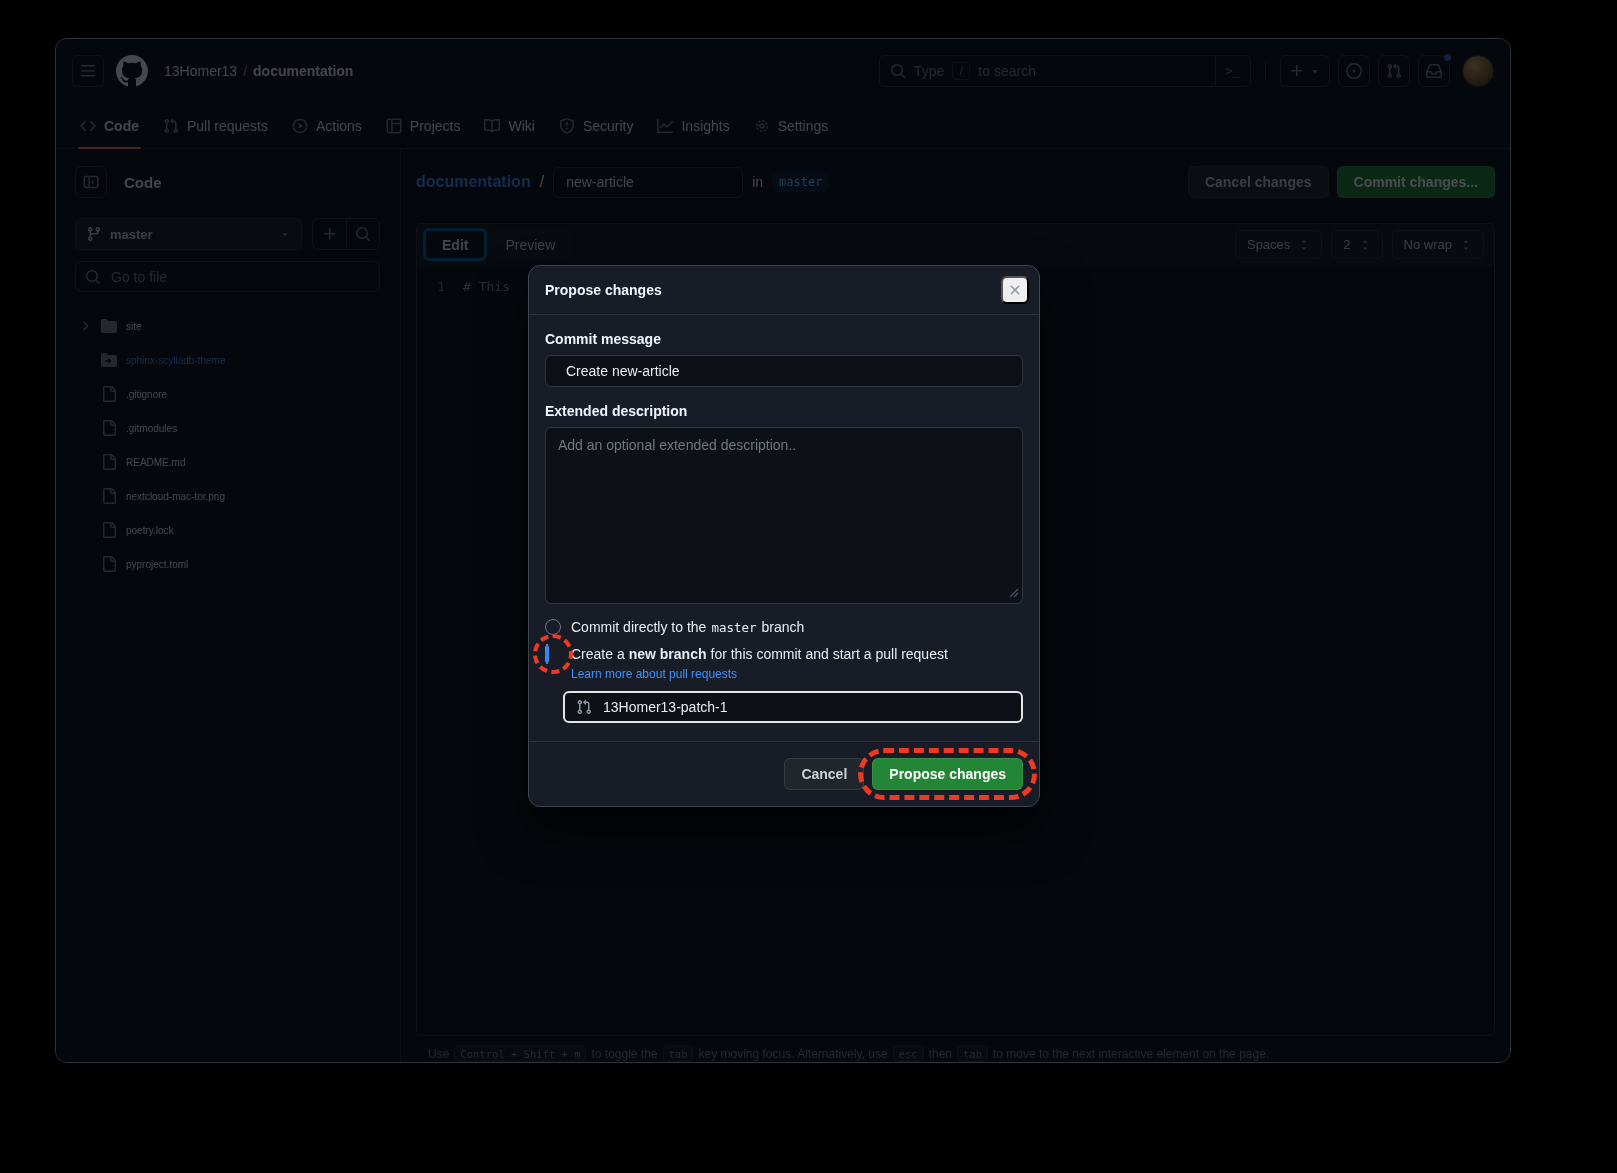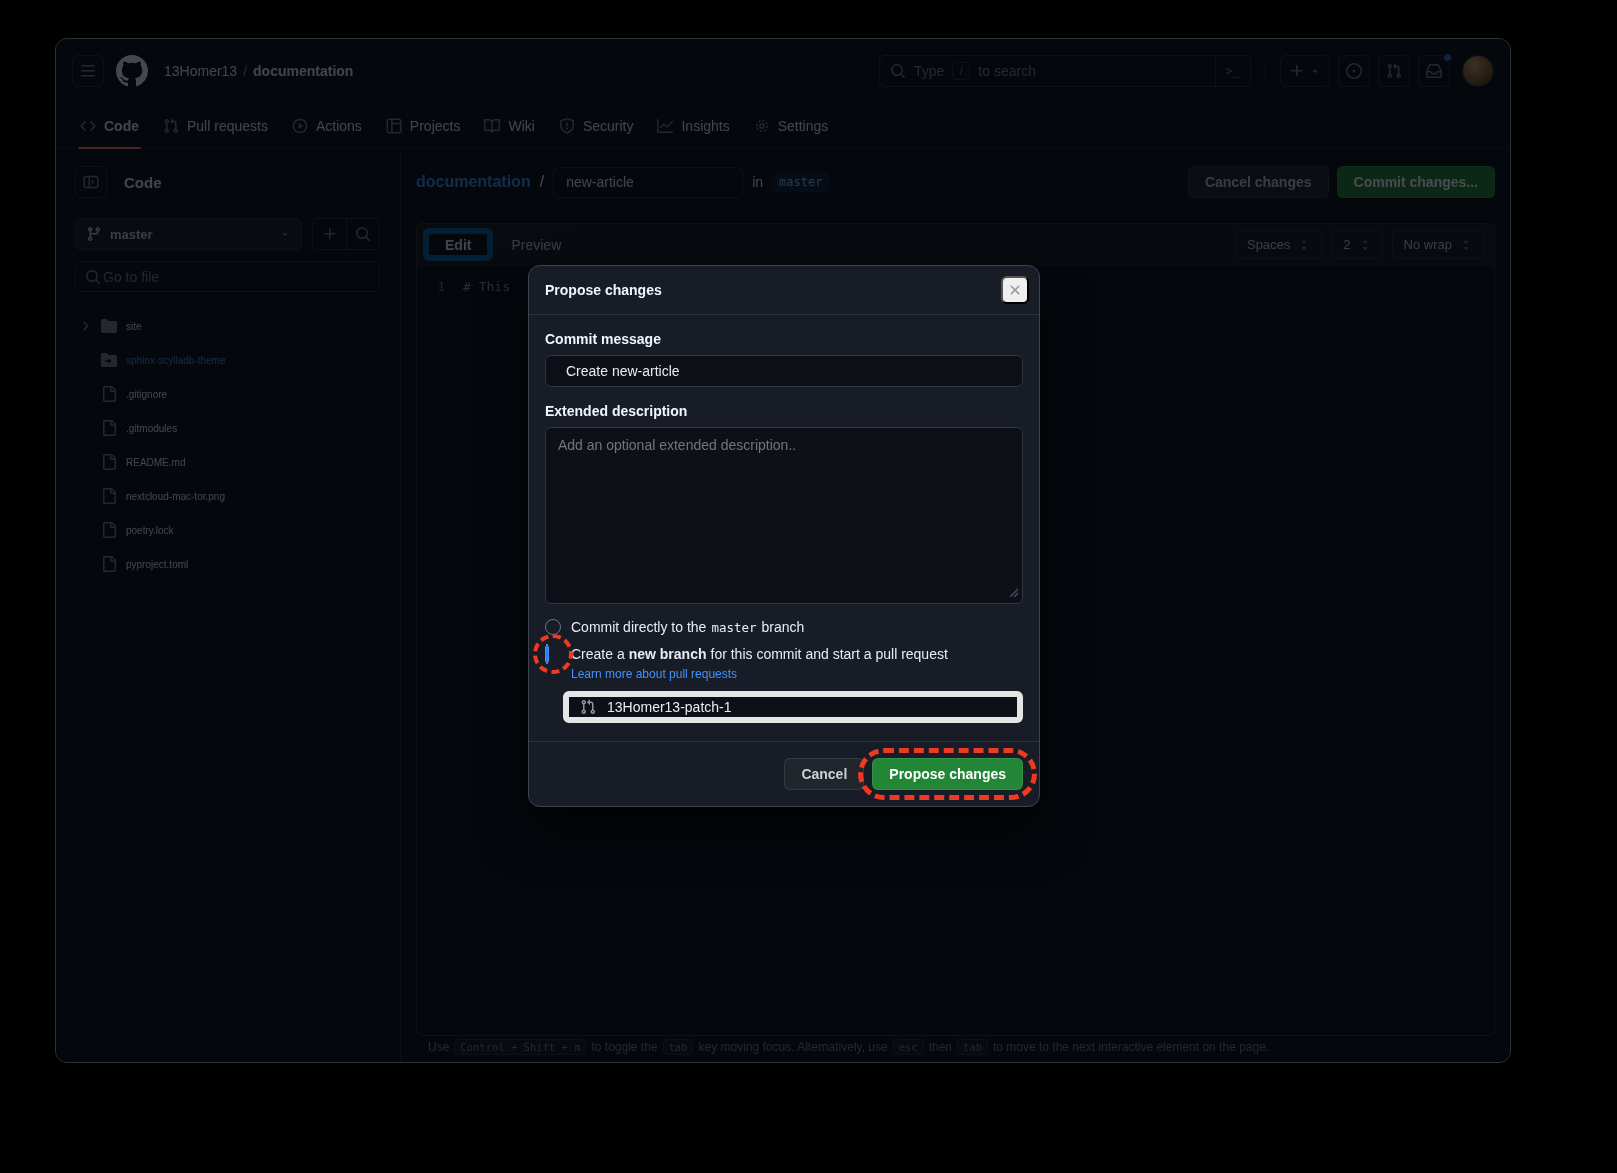--- a/index.html
+++ b/index.html
@@ -87,21 +87,21 @@
     flex: 1; height: 32px; border: 1px solid #30363d; border-radius: 6px;
     background: #1c2128; display: flex; align-items: center; gap: 8px;
     padding: 0 10px; color: #c9d1d9; font-size: 13px; font-weight: 600;
   }
   .branch-btn .caret { margin-left: auto; color: #7d8590; }
   .split-btn { display: flex; border: 1px solid #30363d; border-radius: 6px; overflow: hidden; height: 32px; }
   .split-cell { width: 33px; display: flex; align-items: center; justify-content: center; color: #7d8590; }
   .split-cell + .split-cell { border-left: 1px solid #30363d; }
   .goto {
     height: 31px; border: 1px solid #30363d; border-radius: 6px;
-    display: flex; align-items: center; padding: 0 9px;
+    display: flex; align-items: center; gap: 8px; padding: 0 9px;
     color: #7d8590; margin-bottom: 17px;
   }
   .goto input {
     background: transparent; border: 0; outline: none; color: #e6edf3;
     font-size: 14px; flex: 1; font-family: inherit;
   }
   .goto input::placeholder { color: #7d8590; }
   .tree-row { display: flex; align-items: center; gap: 9px; height: 34px; padding-left: 3px; font-size: 10px; color: #e6edf3; }
   .twisty { width: 14px; color: #7d8590; display: flex; }
   .ticon { width: 16px; color: #7d8590; display: flex; flex: none; }
@@ -133,42 +133,42 @@
 
   .editor {
     height: 813px; border: 1px solid #30363d; border-radius: 6px;
     overflow: hidden; display: flex; flex-direction: column; background: #0d1117;
   }
   .ed-head {
     height: 42px; background: #171c23; display: flex; align-items: center;
     padding: 4px 10px 4px 6px; border-bottom: 1px solid #21262d; flex: none;
   }
   .tab-edit {
-    height: 33px; padding: 0 16px; background: #0d1117; border: 6px solid #0369a1;
+    height: 33px; padding: 0 16px; background: #0d1117; border: 3px solid #0369a1;
     border-radius: 6px; color: #e6edf3; font-weight: 600; font-size: 14px;
     display: flex; align-items: center;
   }
   .tab-preview {
     height: 33px; padding: 0 16px; margin-left: 2px; background: #1b2028;
     border-radius: 6px; color: #c9d1d9; font-size: 14px; display: flex; align-items: center;
   }
   .ed-controls { margin-left: auto; display: flex; gap: 9px; }
   .sel {
     height: 29px; border: 1px solid #30363d; border-radius: 6px;
     display: flex; align-items: center; gap: 8px; padding: 0 11px;
     color: #c9d1d9; font-size: 13px; background: transparent;
   }
   .sel .ud { color: #7d8590; }
   .ed-body { flex: 1; padding: 11px 0; font-family: "DejaVu Sans Mono", monospace; font-size: 13px; }
   .ed-line { display: flex; line-height: 20px; }
   .ln { width: 46px; text-align: right; padding-right: 18px; color: #6e7681; flex: none; }
   .code-text { color: #8b949e; white-space: pre; }
 
   .hint {
-    position: absolute; bottom: 7px; left: 27px; display: flex; align-items: center;
+    position: absolute; bottom: 0; left: 27px; display: flex; align-items: center;
     gap: 5px; font-size: 12px; color: #7d8590; white-space: nowrap;
   }
   .kbd {
     border: 1px solid #30363d; border-radius: 4px; padding: 1px 5px;
     font-family: "DejaVu Sans Mono", monospace; font-size: 10.5px;
     color: #7d8590; background: #161b22;
   }
 
   
   .modal {
@@ -213,21 +213,21 @@
   }
   .radio.checked::after {
     content: ""; position: absolute; inset: 1.5px; border-radius: 50%; background: #1f6feb;
   }
   .mono-inline { font-family: "DejaVu Sans Mono", monospace; font-size: 12.5px; margin: 0 5px; }
   .bold-inline { font-weight: 700; margin: 0 4px; }
   .sub-link-row { margin-left: 26px; margin-bottom: 10px; }
   .link { color: #4493f8; font-size: 12px; text-decoration: none; }
   .branch-input {
     margin-left: 18px; width: calc(100% - 18px); height: 32px; background: #0d1117;
-    border: 6px solid #e5e5e5; border-radius: 6px; display: flex; align-items: center;
+    border: 2px solid #e5e5e5; border-radius: 6px; display: flex; align-items: center;
     gap: 9px; padding: 0 11px; margin-bottom: 2px;
   }
   .branch-input .bicon { color: #8d96a0; flex: none; }
   .branch-input input {
     background: transparent; border: 0; outline: none; color: #e6edf3;
     font-size: 14px; flex: 1; font-family: inherit;
   }
   .modal-foot {
     border-top: 1px solid #2d333b; padding: 16px; display: flex;
     justify-content: flex-end; align-items: center; gap: 8px;

